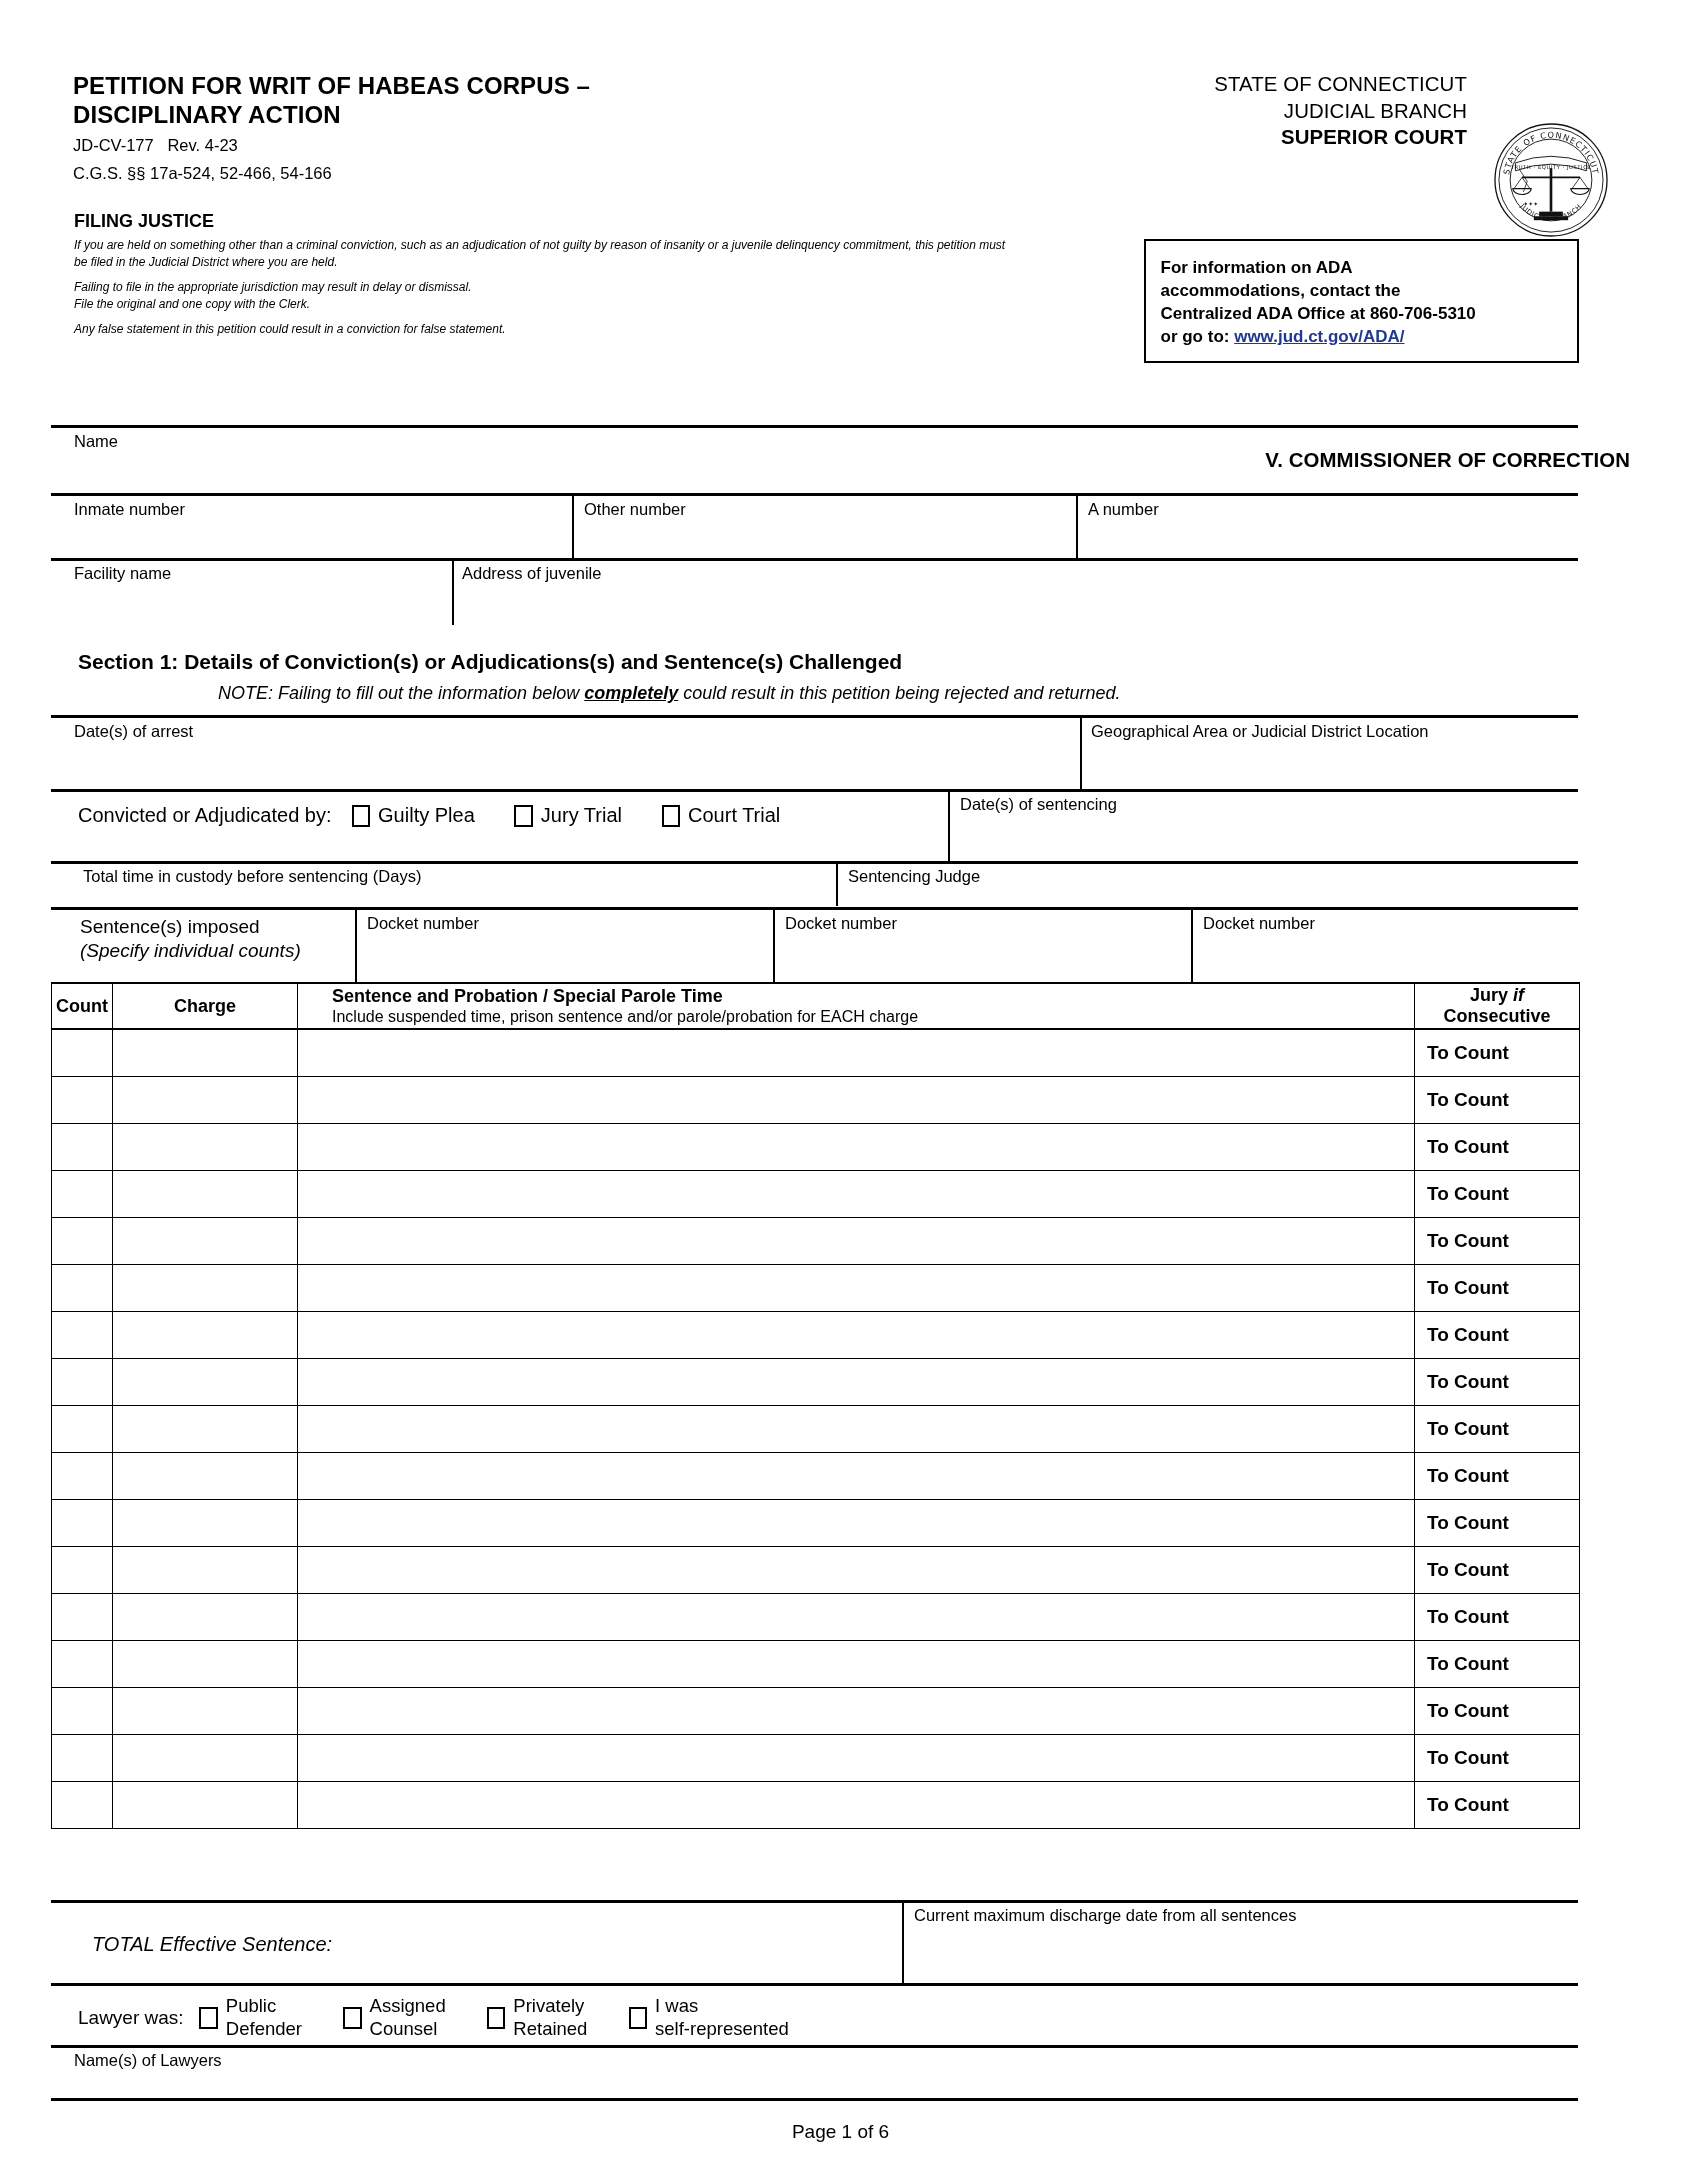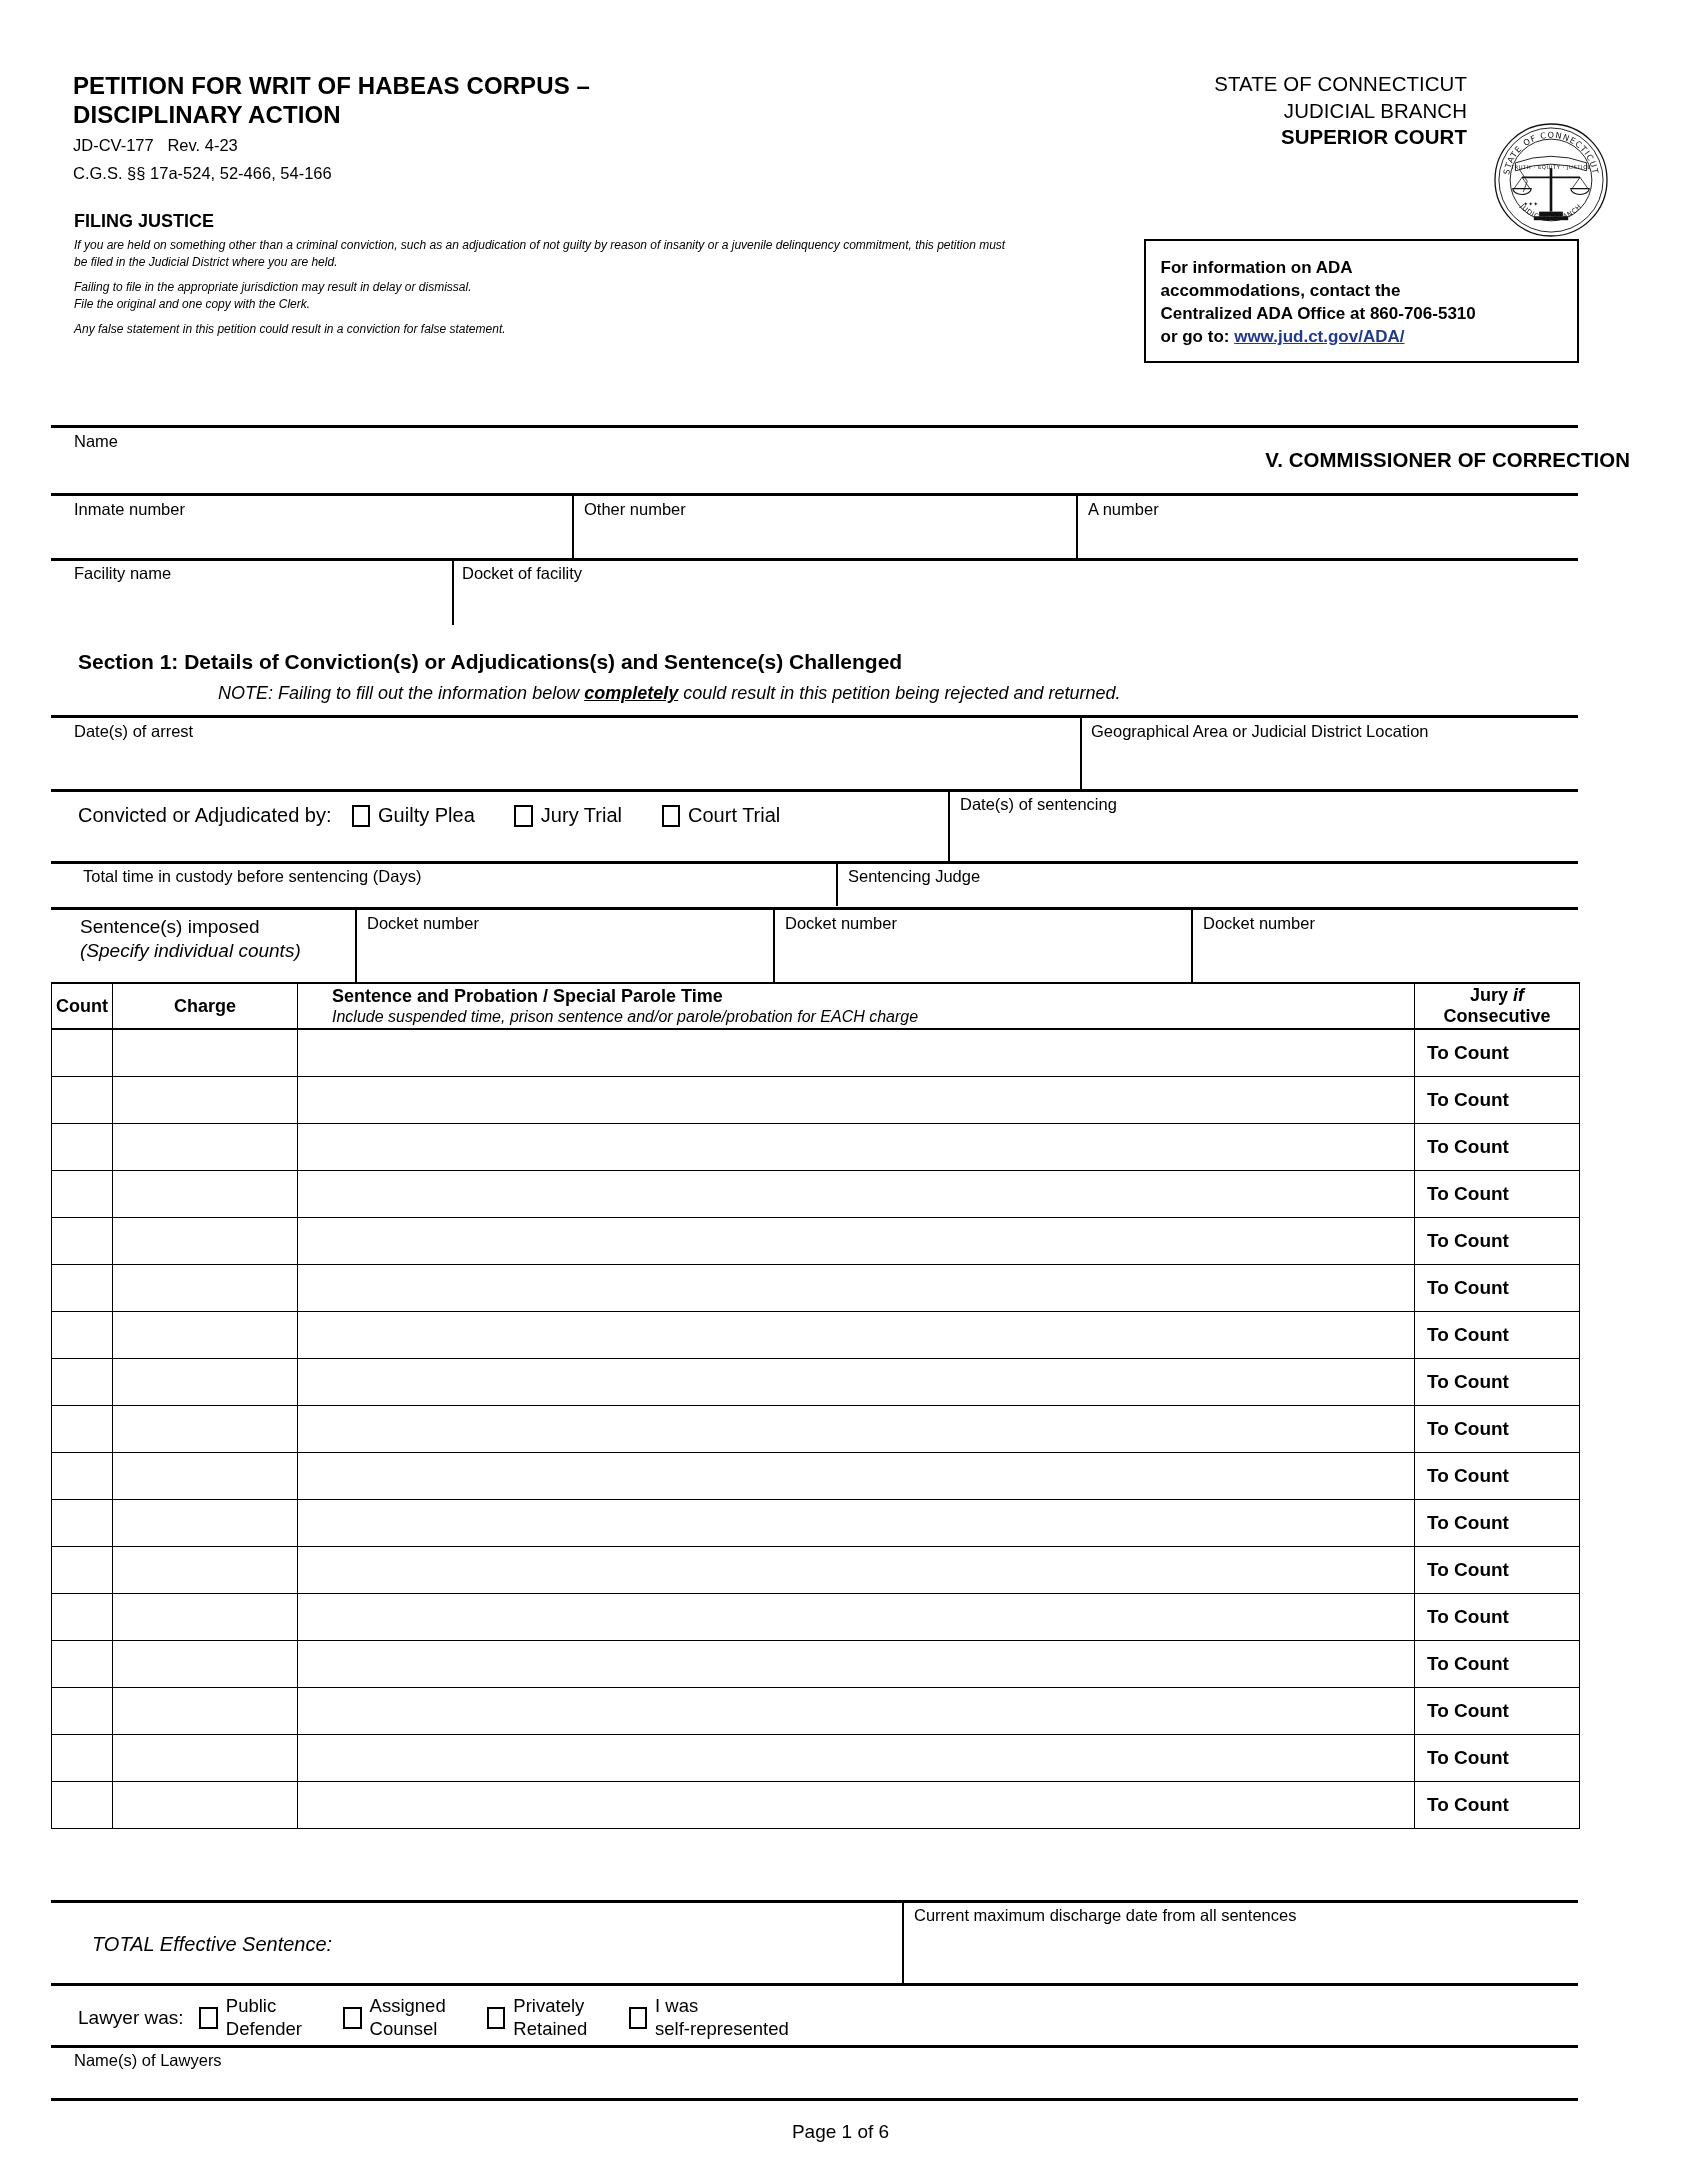--- a/index.html
+++ b/index.html
@@ -213,21 +213,20 @@
     vertical-align: middle;
   }
   .ctable thead th.sp {
     text-align: left;
     padding-left: 34px;
   }
   .ctable thead th.sp .sub {
     display: block;
     font-size: 16px;
     font-weight: normal;
-    font-style: italic;
     margin-top: 1.3px;
   }
   .ctable thead th .it { font-style: italic; }
   .ctable tbody td { height: 46px; }
   .ctable tbody td.tc {
     font-size: 19px;
     font-weight: bold;
     padding-left: 12px;
     vertical-align: middle;
   }
@@ -365,21 +364,21 @@
     <div class="fieldlabel" style="left:584px; top:500px;">Other number</div>
     <div class="fieldlabel" style="left:1088px; top:500px;">A number</div>
     <div class="vrule" style="left:572px; top:495px; height:65px;"></div>
     <div class="vrule" style="left:1076px; top:495px; height:65px;"></div>
     <div style="position:absolute; left:74px; top:520px; width:488px; height:37px;"></div>
     <div style="position:absolute; left:584px; top:520px; width:481px; height:37px;"></div>
     <div style="position:absolute; left:1088px; top:520px; width:481px; height:37px;"></div>
 
     <div class="hrule" style="top:558px;"></div>
     <div class="fieldlabel" style="left:74px; top:564px;">Facility name</div>
-    <div class="fieldlabel" style="left:462px; top:564px;">Docket of facility</div>
+    <div class="fieldlabel" style="left:462px; top:564px;">Address of juvenile</div>
     <div class="vrule" style="left:452px; top:559px; height:66px;"></div>
     <div style="position:absolute; left:74px; top:584px; width:369px; height:38px;"></div>
     <div style="position:absolute; left:462px; top:584px; width:1108px; height:38px;"></div>
 
     <div class="sec-title">Section 1: Details of Conviction(s) or Adjudications(s) and Sentence(s) Challenged</div>
     <div class="sec-note"><span>NOTE: Failing to fill out the information below </span><u>completely</u><span> could result in this petition being rejected and returned.</span></div>
 
     <div class="hrule" style="top:715px;"></div>
     <div class="fieldlabel" style="left:74px; top:722px;">Date(s) of arrest</div>
     <div class="fieldlabel" style="left:1091px; top:722px;">Geographical Area or Judicial District Location</div>

